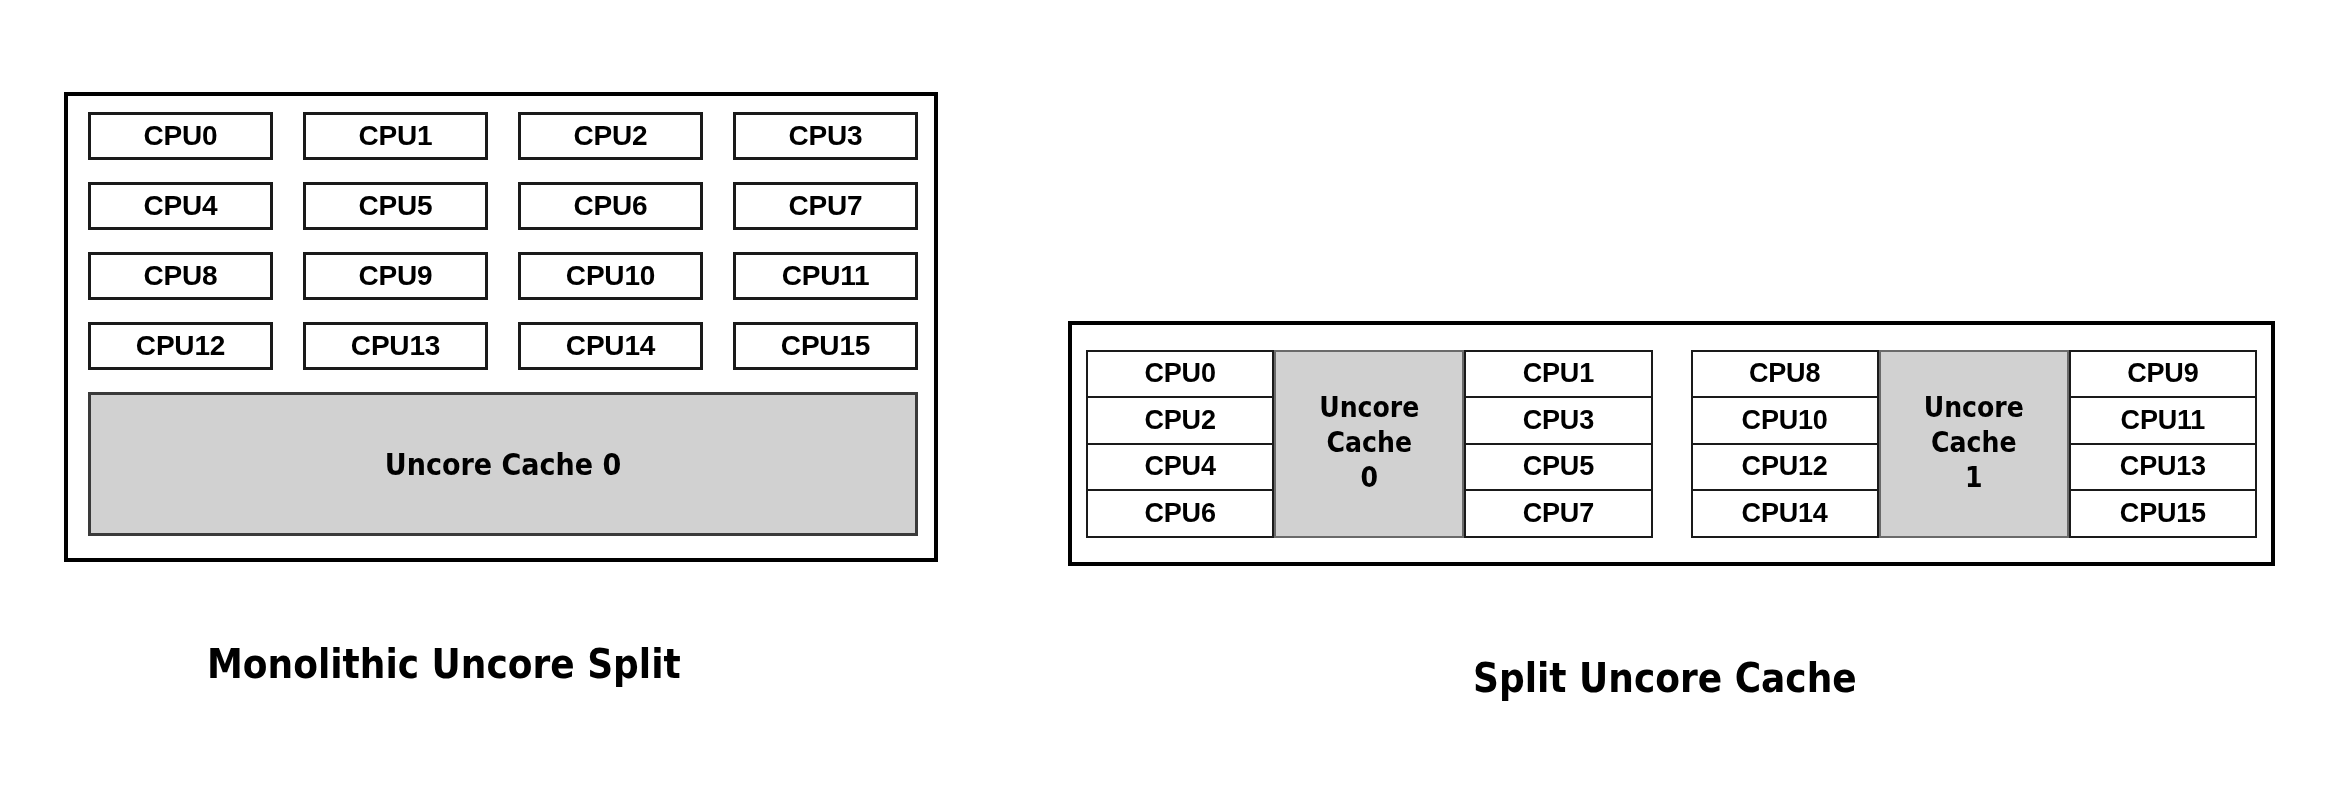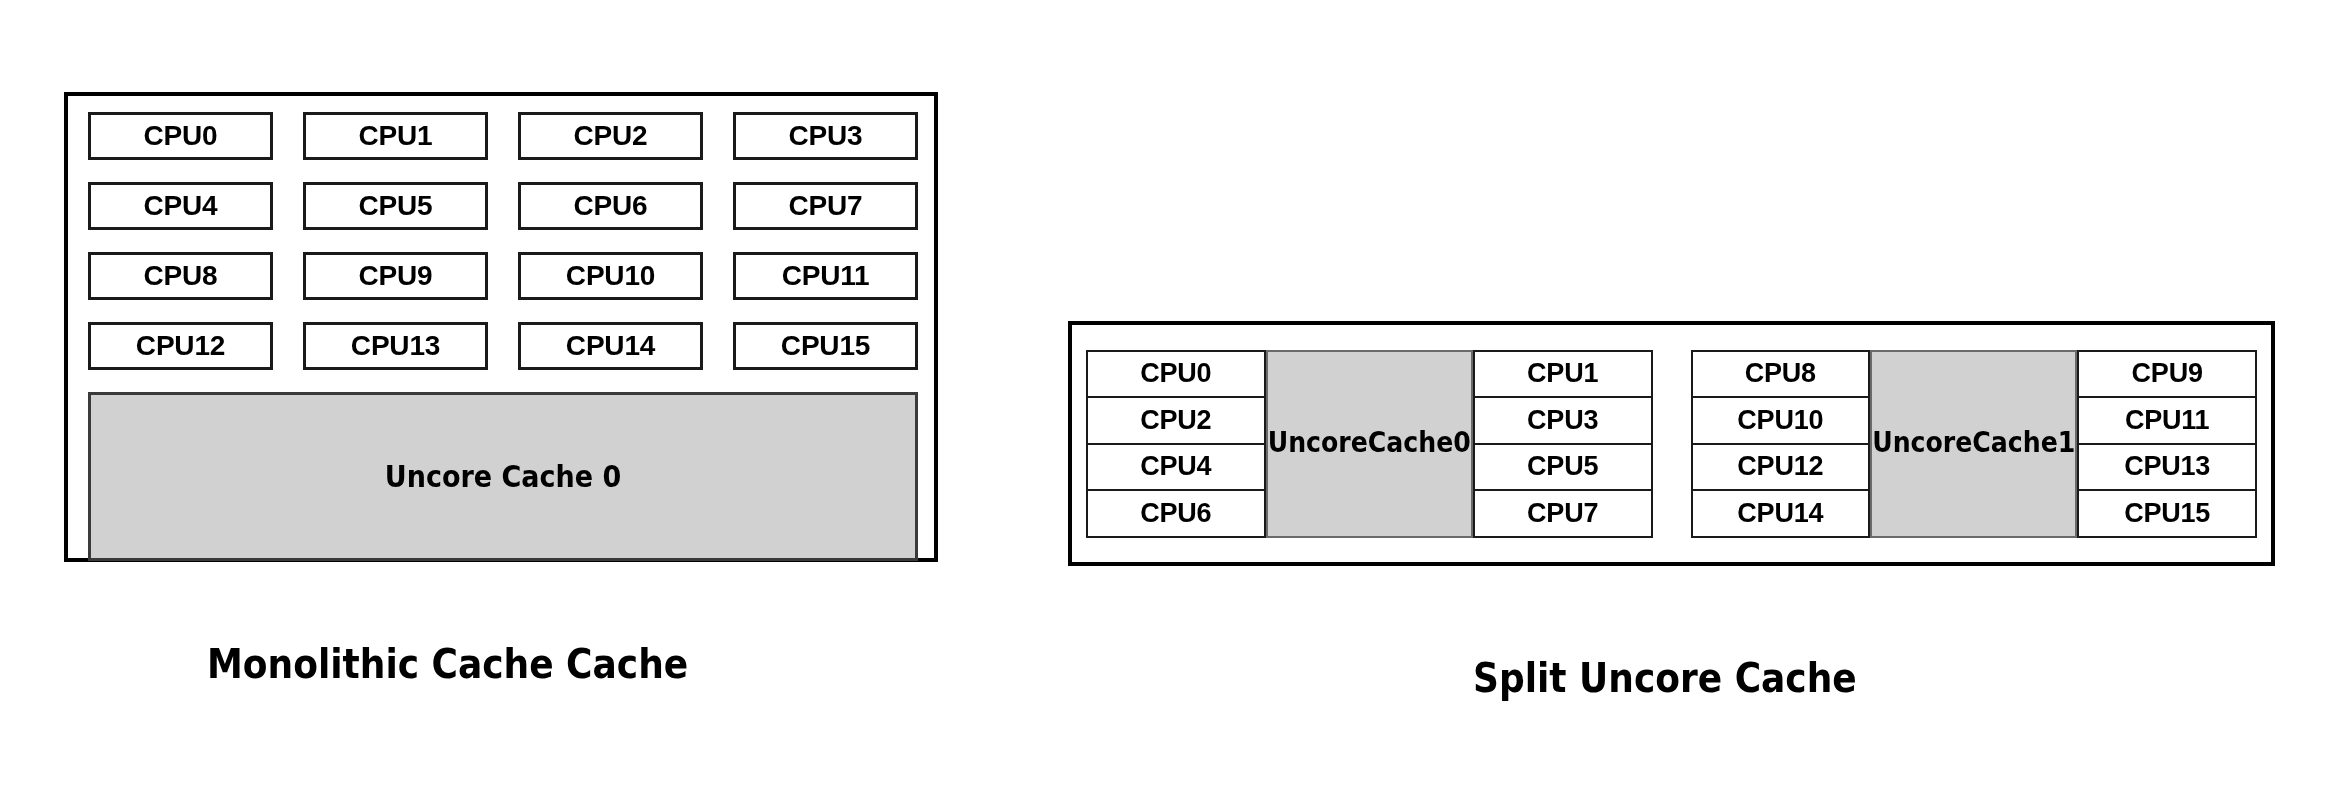--- a/index.html
+++ b/index.html
@@ -48,21 +48,21 @@
     font-size: 28px;
     font-weight: bold;
     color: #000000;
     letter-spacing: -0.2px;
   }
   #monolithic-uncore-cache {
     position: absolute;
     left: 20px;
     top: 296px;
     width: 830px;
-    height: 169px;
+    height: 144px;
     box-sizing: border-box;
     border: 3px solid #3a3a3a;
     background: #d1d1d1;
     display: flex;
     align-items: center;
     justify-content: center;
     font-family: "DejaVu Sans Condensed", "Liberation Sans Narrow", "Liberation Sans", sans-serif;
     font-size: 30px;
     font-weight: bold;
     color: #000000;
@@ -110,21 +110,21 @@
     color: #000000;
     letter-spacing: -0.2px;
   }
   .split-cpu-cell:first-child { margin-top: 0; }
   .split-uncore-cache {
     flex: 0 0 190px;
     box-sizing: border-box;
     border: 2px solid #6a6a6a;
     background: #d1d1d1;
     display: flex;
-    flex-direction: row;
+    flex-direction: column;
     align-items: center;
     justify-content: center;
     font-family: "DejaVu Sans Condensed", "Liberation Sans Narrow", "Liberation Sans", sans-serif;
     font-size: 28px;
     font-weight: bold;
     color: #000000;
     line-height: 1.24;
     font-stretch: condensed;
     text-align: center;
   }
@@ -208,14 +208,14 @@
     </div>
     <div class="split-col">
       <div class="split-cpu-cell">CPU9</div>
       <div class="split-cpu-cell">CPU11</div>
       <div class="split-cpu-cell">CPU13</div>
       <div class="split-cpu-cell">CPU15</div>
     </div>
   </div>
 </div>
 
-<div class="caption" id="caption-monolithic">Monolithic Cache Cache</div>
+<div class="caption" id="caption-monolithic">Monolithic Uncore Split</div>
 <div class="caption" id="caption-split">Split Uncore Cache</div>
 
 </body></html>

